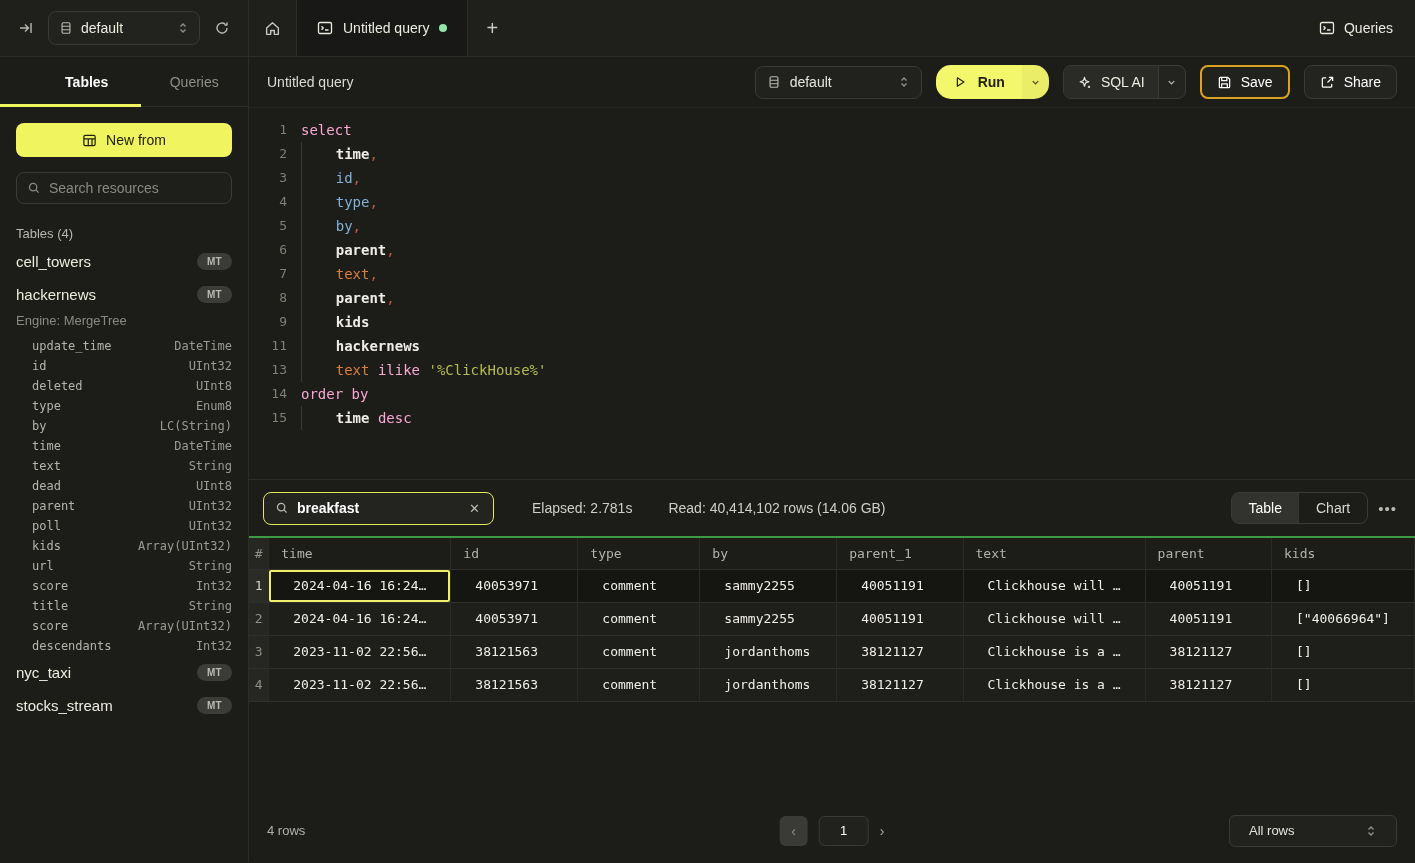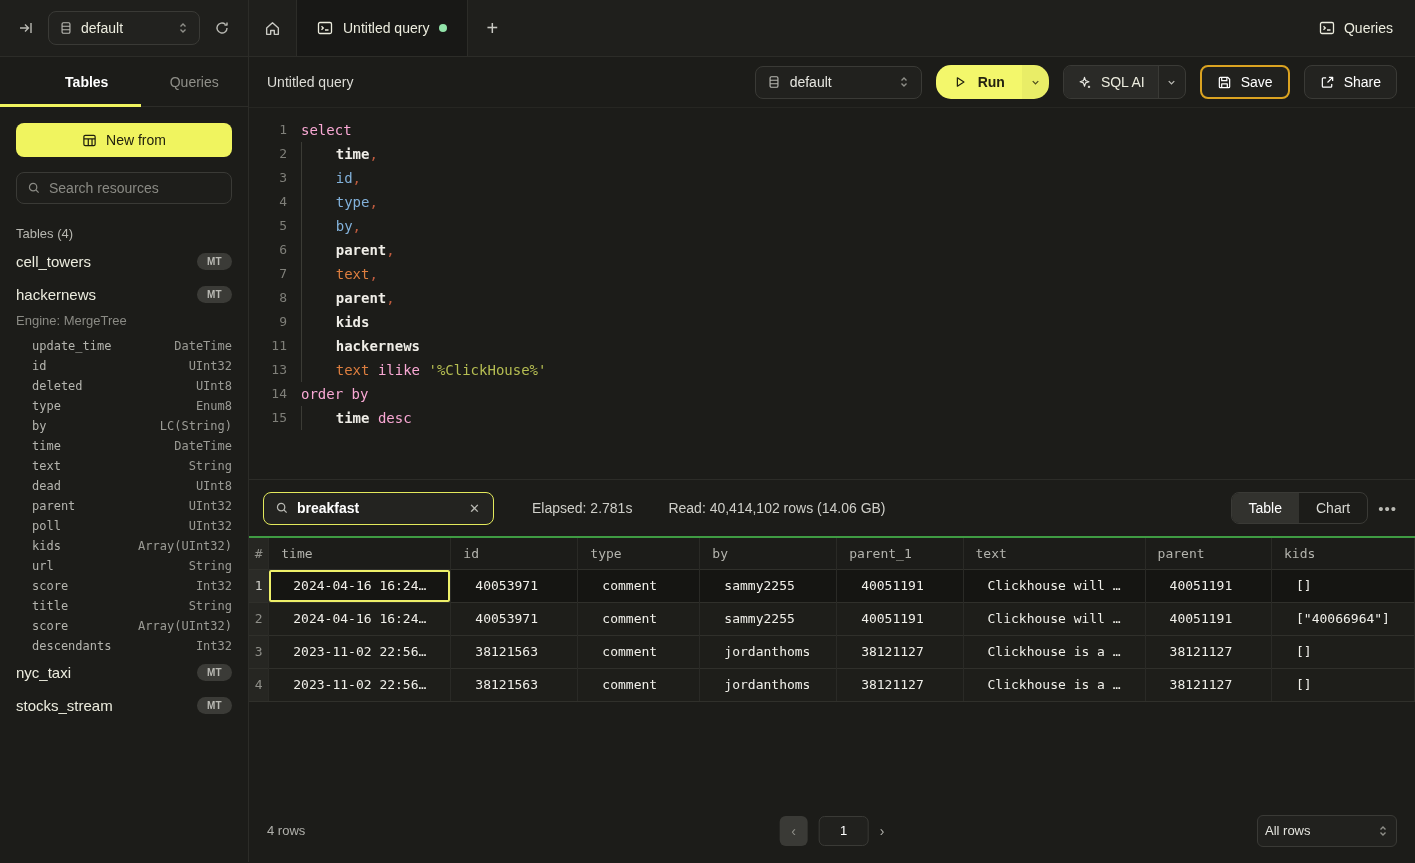--- a/index.html
+++ b/index.html
@@ -99,21 +99,21 @@
   tr.sel td { background:#151512; }
   tr.sel td.idx { background:#2b2b27; color:#cfcfc9; }
   td.cell-sel { box-shadow:inset 0 0 0 2px #eef069; border-radius:2px; }
 
   .results-footer { margin-top:auto; height:63px; flex:none; display:flex; align-items:center; padding:0 18px; position:relative; }
   .row-count { color:#b0b0ab; font-size:13px; }
   .pager { position:absolute; left:50%; transform:translateX(-50%); display:flex; align-items:center; gap:11px; }
   .pg-prev { width:28px; height:30px; background:#3a3a36; border:none; border-radius:6px; color:#8f8f89; font-size:14px; }
   .pg-page { width:50px; height:30px; background:#21211e; border:1px solid #3a3a36; border-radius:6px; color:#fff; display:flex; align-items:center; justify-content:center; font-size:13px; }
   .pg-next { background:none; border:none; color:#b0b0ab; font-size:14px; }
-  .page-size { margin-left:auto; width:140px; height:32px; background:#21211e; border:1px solid #3a3a36; border-radius:6px; display:flex; align-items:center; gap:8px; padding:0 7px; color:#e4e4de; font-size:13px; }
+  .page-size { margin-left:auto; width:168px; height:32px; background:#21211e; border:1px solid #3a3a36; border-radius:6px; display:flex; align-items:center; gap:8px; padding:0 19px; color:#e4e4de; font-size:13px; }
   .page-size .grow { flex:1; text-align:left; }
 </style>
 </head>
 <body>
 
 <div class="topbar">
   <div class="topbar-left">
     <button class="icon-btn">
       <span>
         <svg width="16" height="16" viewBox="0 0 16 16" fill="none" stroke="currentColor" stroke-width="1.4">

